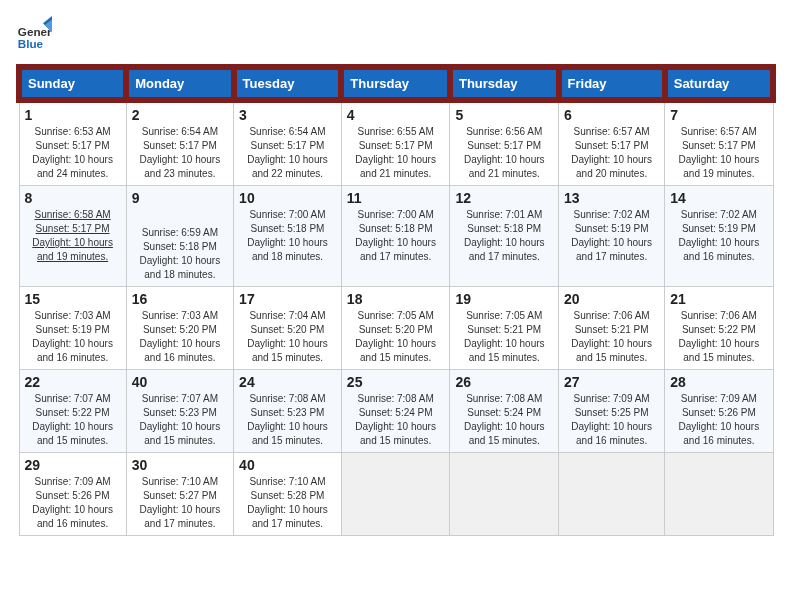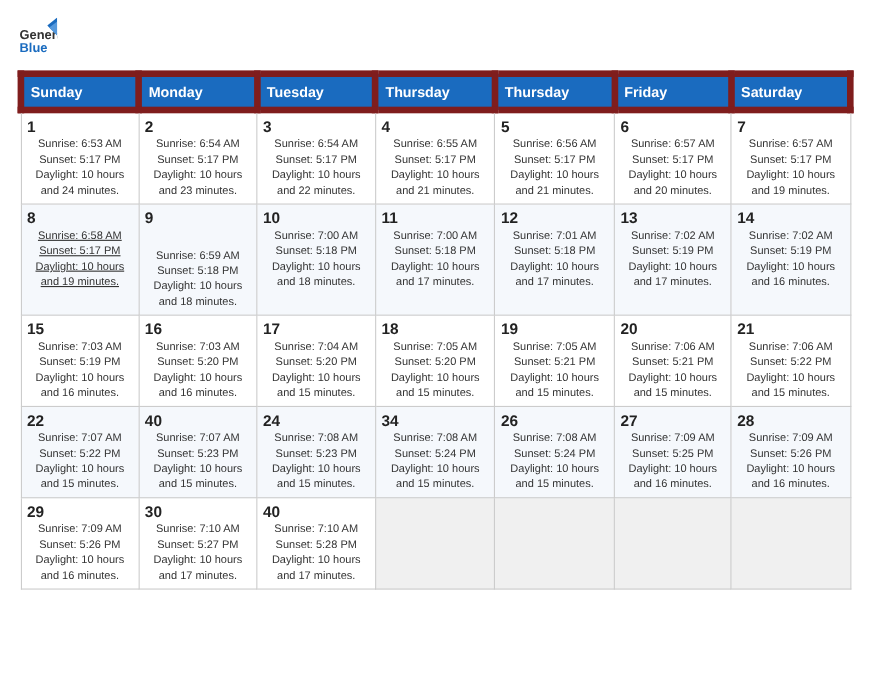--- a/index.html
+++ b/index.html
@@ -279,21 +279,21 @@
 and 15 minutes.</div>
         </td>
         <td>
           <span class="day-num">24</span>
           <div class="day-info" style="white-space: pre-line;">Sunrise: 7:08 AM
 Sunset: 5:23 PM
 Daylight: 10 hours
 and 15 minutes.</div>
         </td>
         <td>
-          <span class="day-num">34</span>
+          <span class="day-num">25</span>
           <div class="day-info" style="white-space: pre-line;">Sunrise: 7:08 AM
 Sunset: 5:24 PM
 Daylight: 10 hours
 and 15 minutes.</div>
         </td>
         <td>
           <span class="day-num">26</span>
           <div class="day-info" style="white-space: pre-line;">Sunrise: 7:08 AM
 Sunset: 5:24 PM
 Daylight: 10 hours

